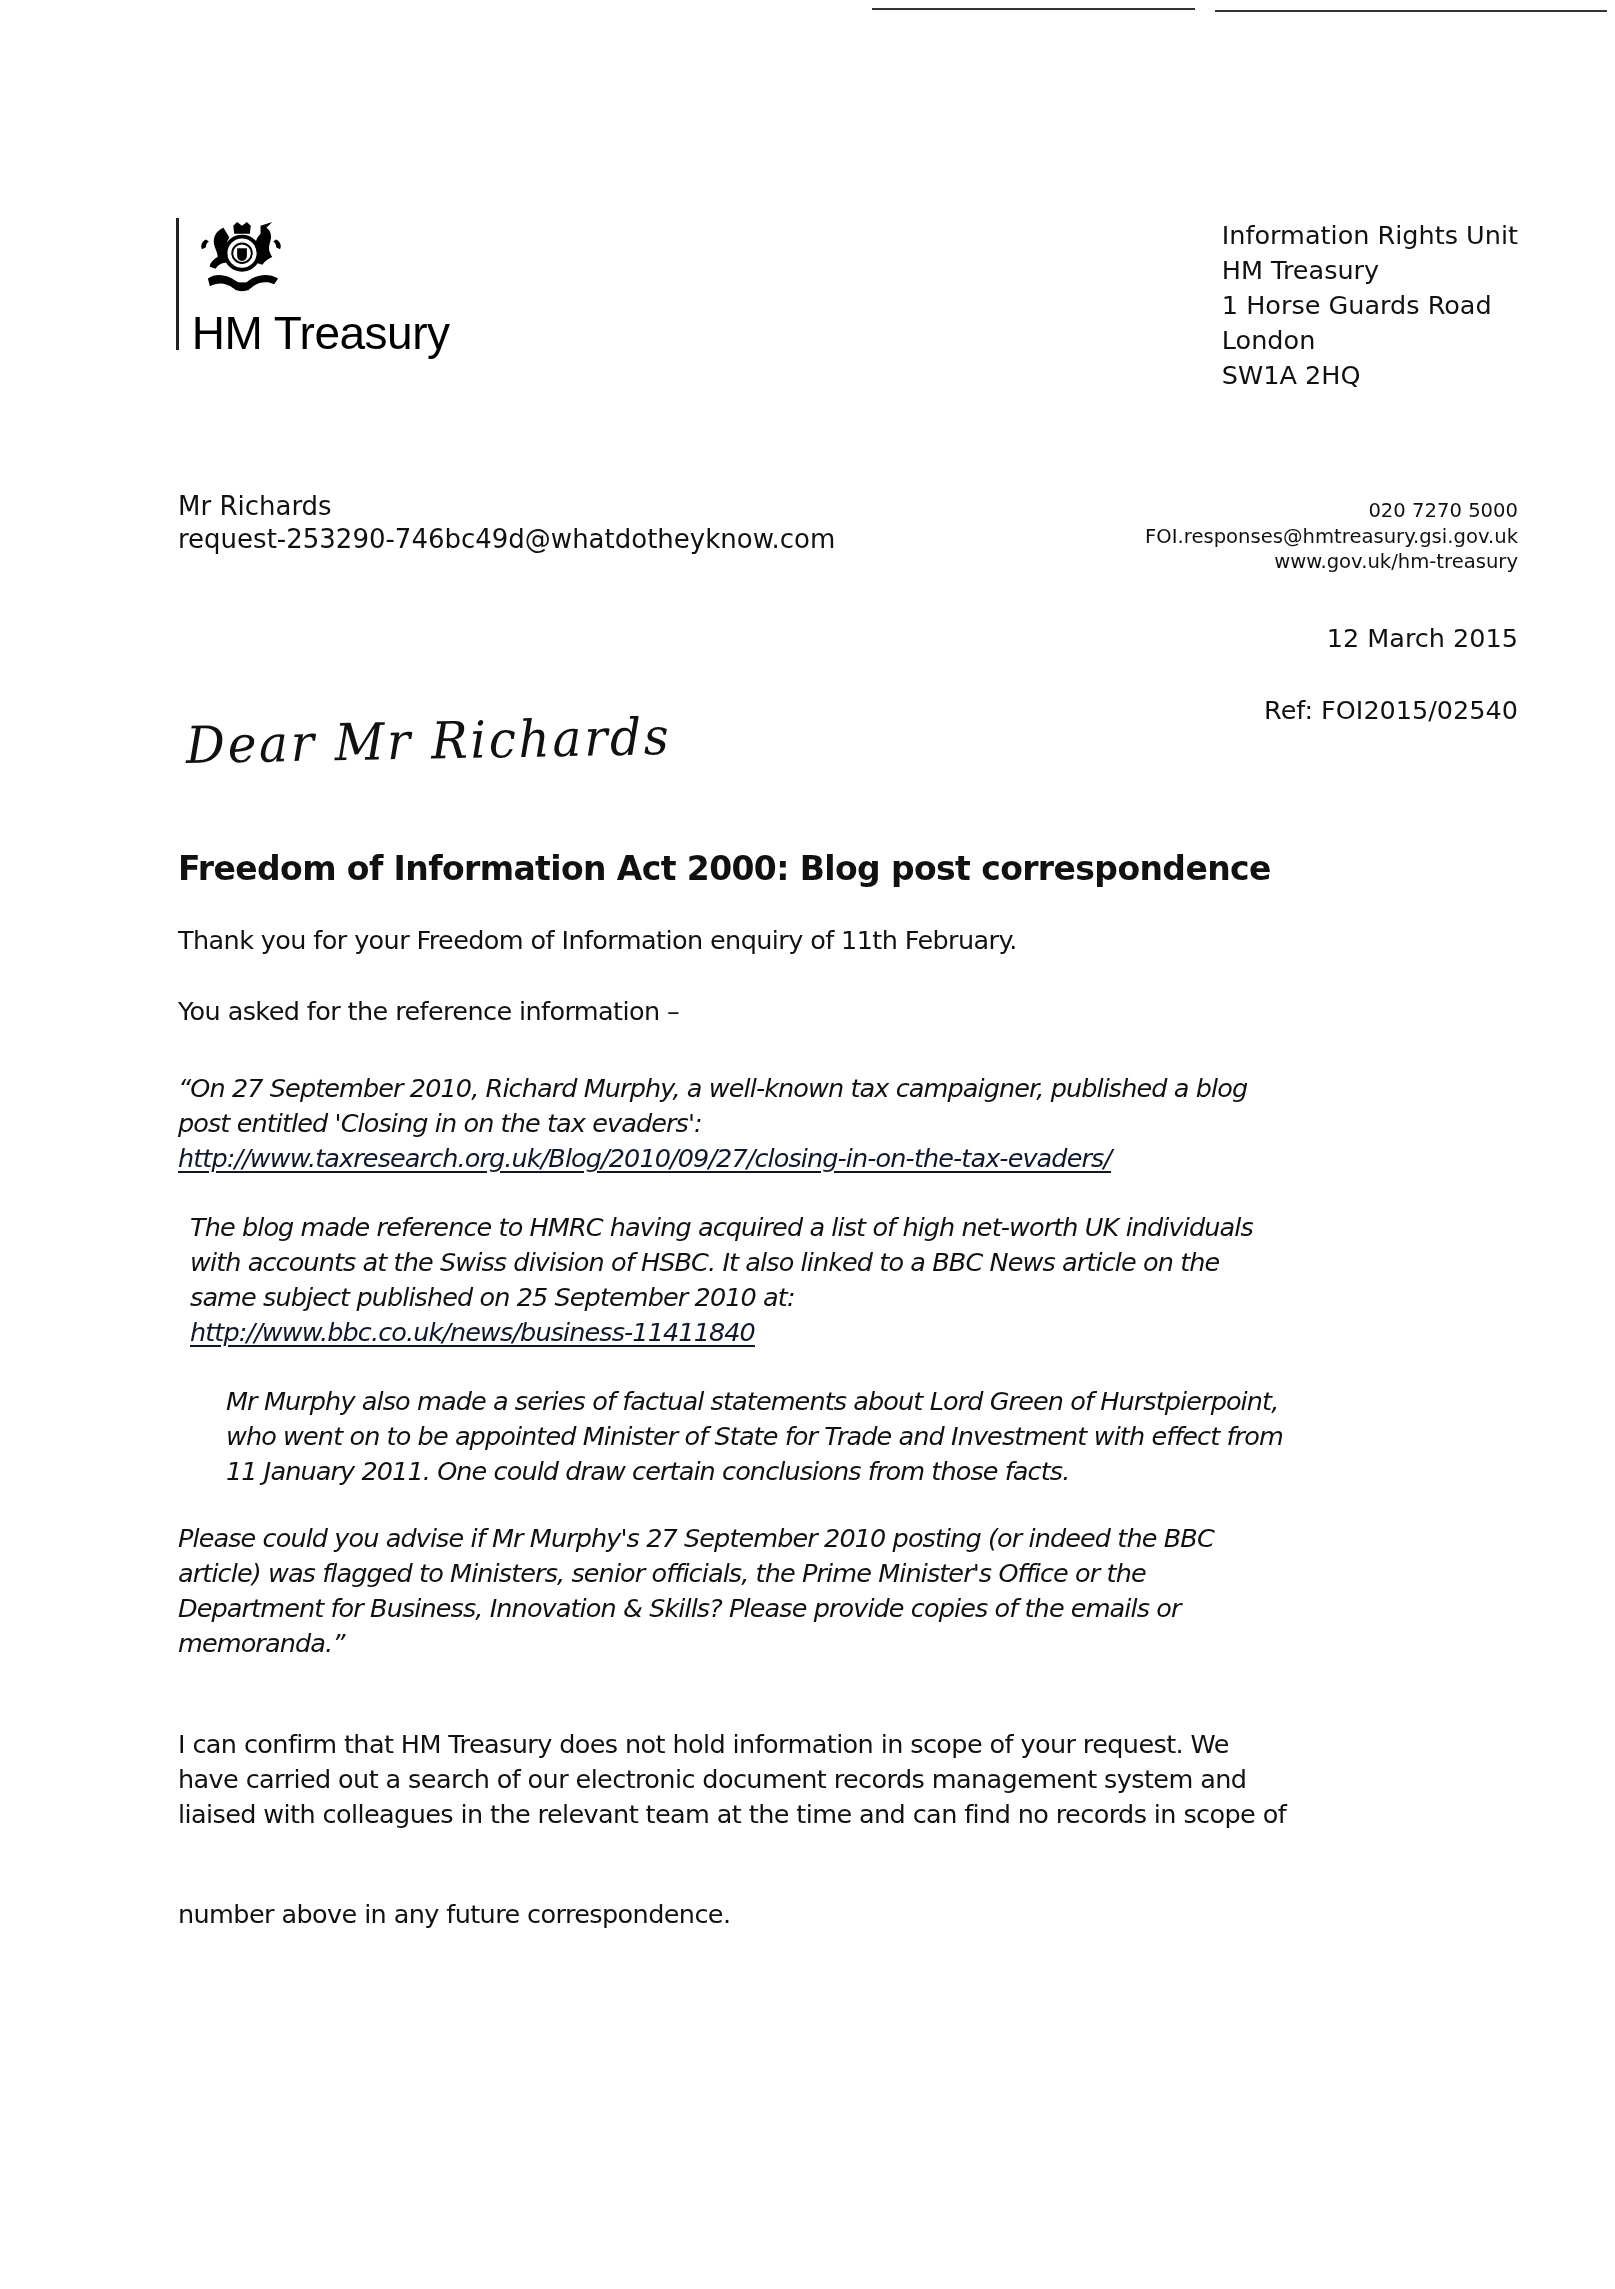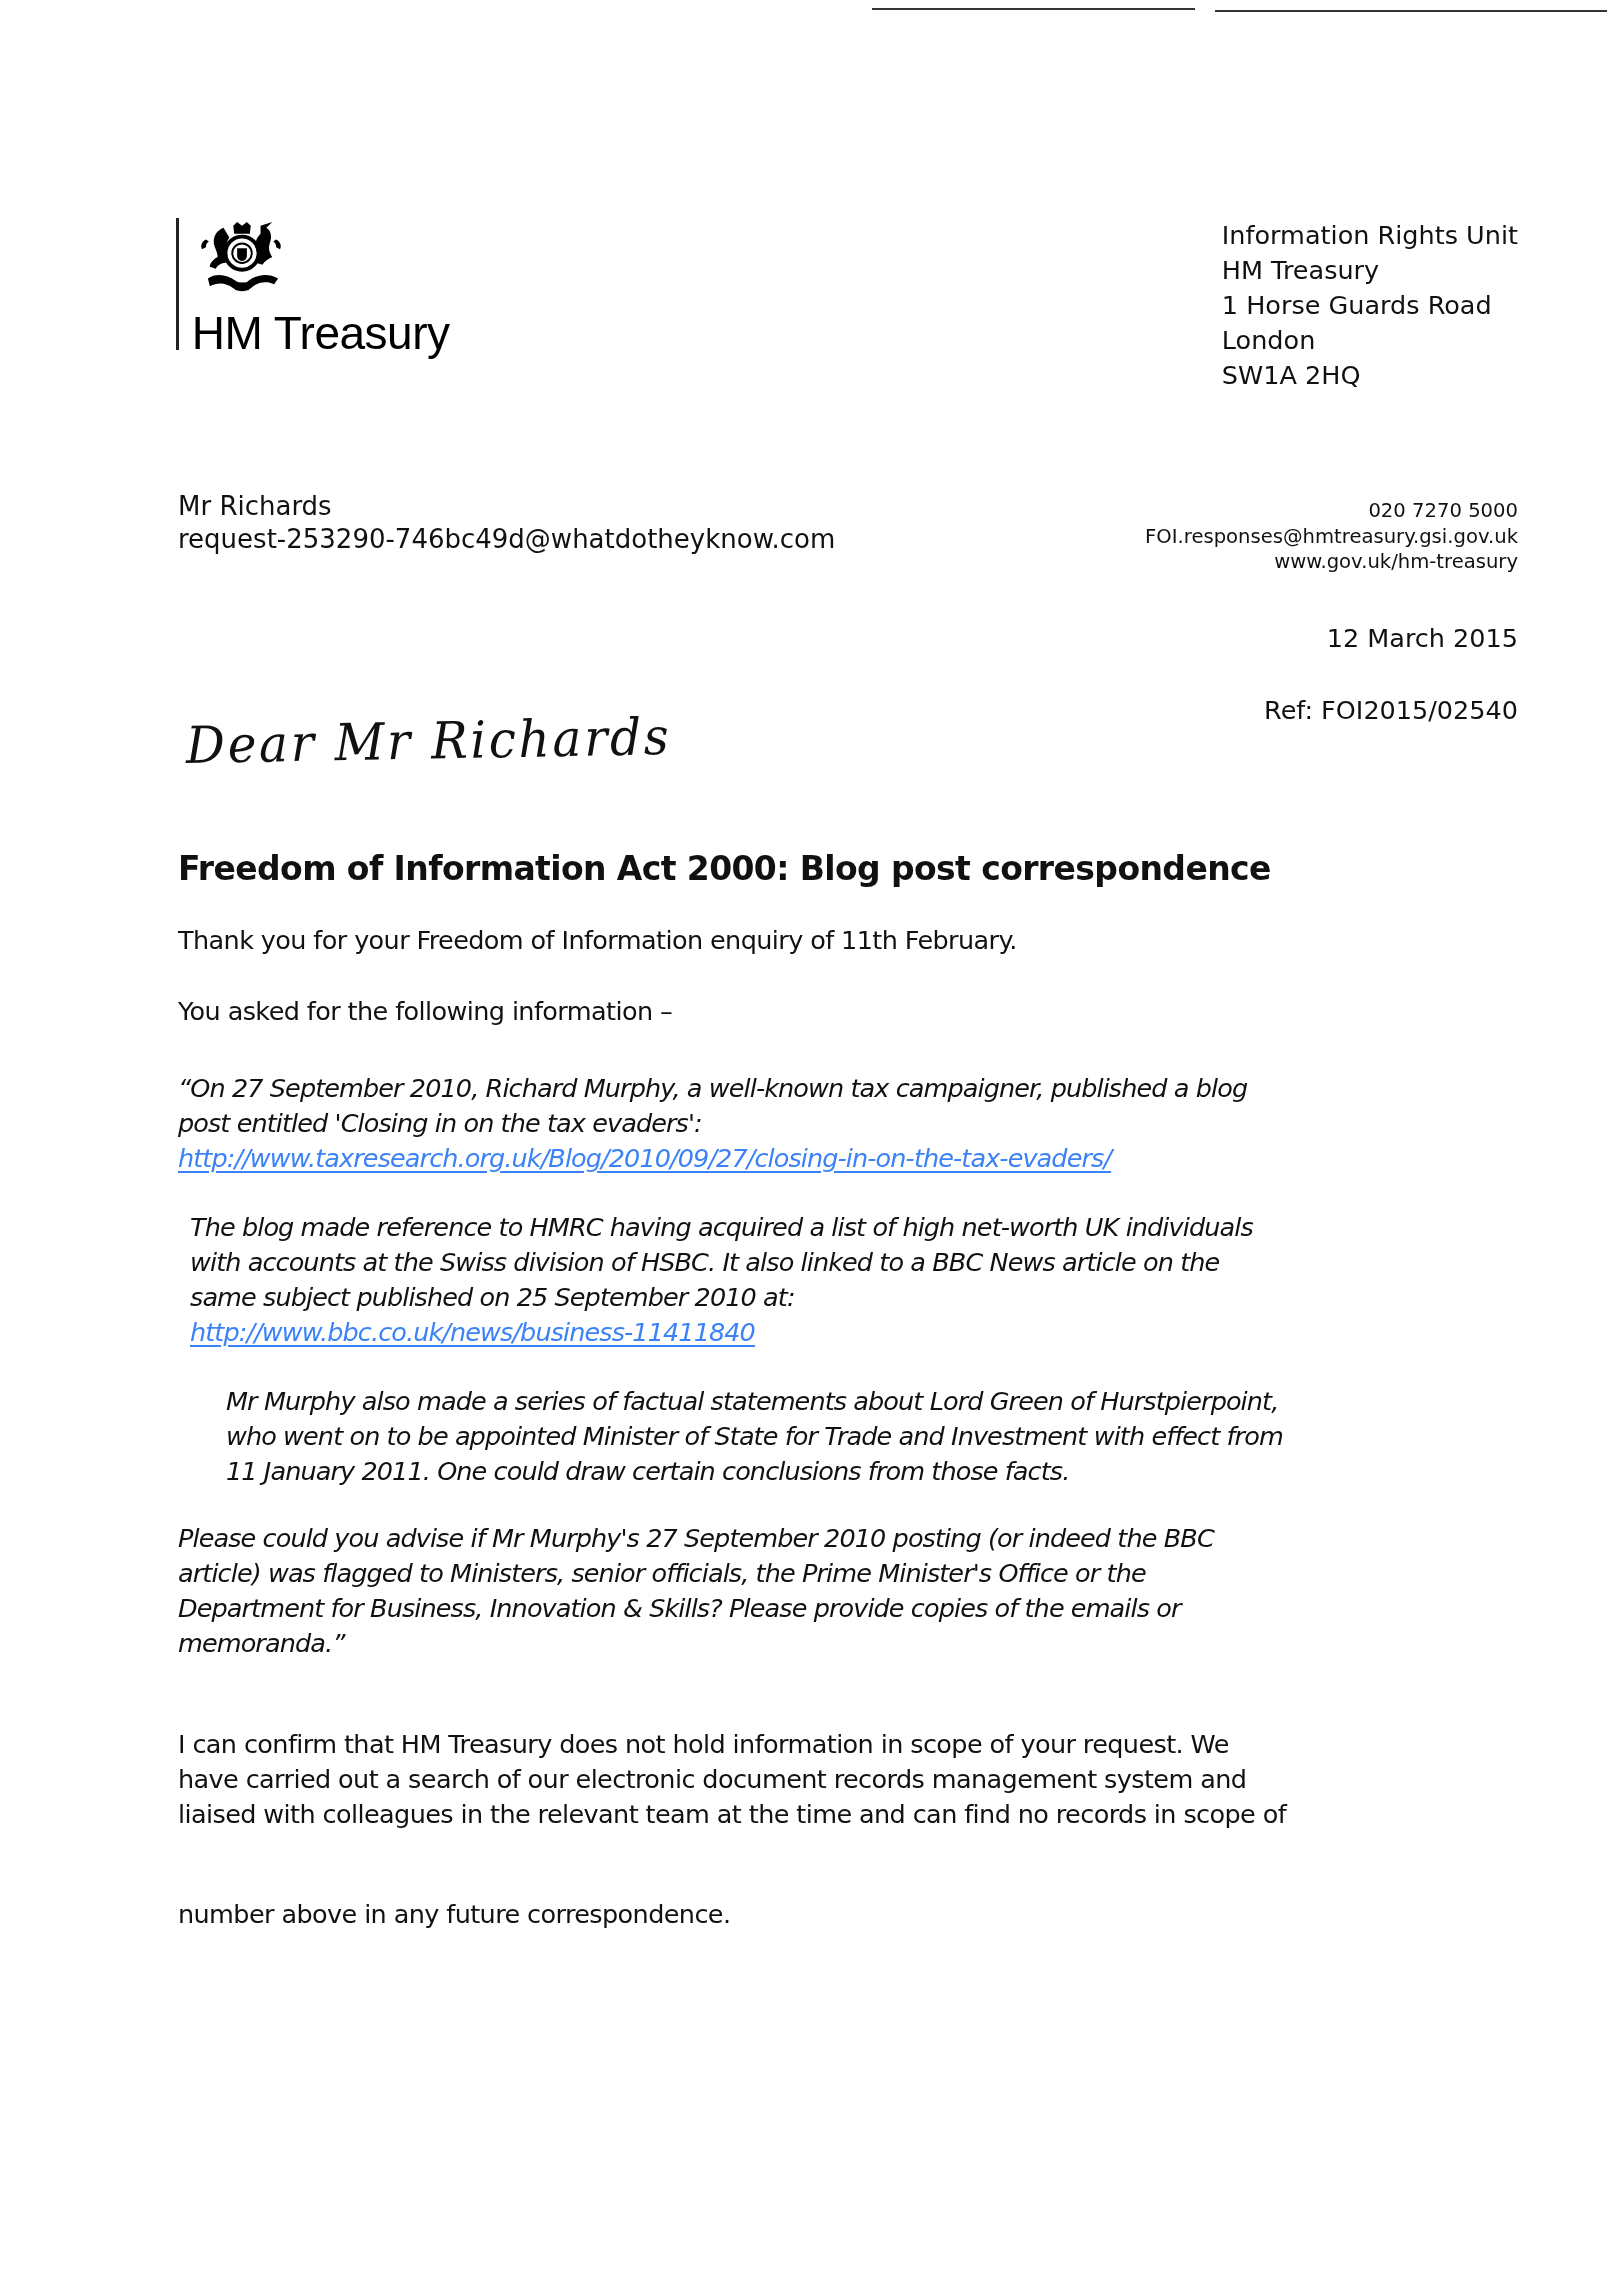--- a/index.html
+++ b/index.html
@@ -28,21 +28,21 @@
     font-size: 51px; font-style: italic; font-weight: 300; color: #111; letter-spacing: 2.9px;
     transform: scaleX(0.95) rotate(-1deg); transform-origin: left center; white-space: nowrap;
   }
   .title {
     position: absolute; left: 178px; top: 849px; font-size: 33px; font-weight: bold;
     white-space: nowrap; letter-spacing: -0.6px;
   }
   .para { position: absolute; left: 178px; width: 1235px; font-size: 25.5px; line-height: 35px; letter-spacing: -0.6px; }
   .para div { white-space: nowrap; }
   .quote { font-style: italic; letter-spacing: -0.9px; }
-  .link { text-decoration: underline; text-underline-offset: 3.9px; color: #3b82f6; cursor: pointer; }
+  .link { text-decoration: underline; text-underline-offset: 3.9px; color: #0f172a; cursor: pointer; }
 </style>
 </head>
 <body>
 
 <div class="scan-line" style="left:872px;width:323px;"></div>
 <div class="scan-line" style="left:1215px;width:392px;top:9.8px;"></div>
 
 <div class="logo">
   <div class="rule"></div>
   <svg class="crest" viewBox="0 0 95 80">
@@ -91,21 +91,21 @@
 
 <div class="salutation">Dear Mr Richards</div>
 
 <div class="title">Freedom of Information Act 2000: Blog post correspondence</div>
 
 <div class="para" style="top:923px;">
   <div>Thank you for your Freedom of Information enquiry of 11th February.</div>
 </div>
 
 <div class="para" style="top:994px;">
-  <div>You asked for the following information –</div>
+  <div>You asked for the reference information –</div>
 </div>
 
 <div class="para quote" style="top:1071px;">
   <div>“On 27 September 2010, Richard Murphy, a well-known tax campaigner, published a blog</div>
   <div>post entitled 'Closing in on the tax evaders':</div>
   <div class="link">http://www.taxresearch.org.uk/Blog/2010/09/27/closing-in-on-the-tax-evaders/</div>
 </div>
 
 <div class="para quote" style="top:1210px;margin-left:12px;">
   <div>The blog made reference to HMRC having acquired a list of high net-worth UK individuals</div>

